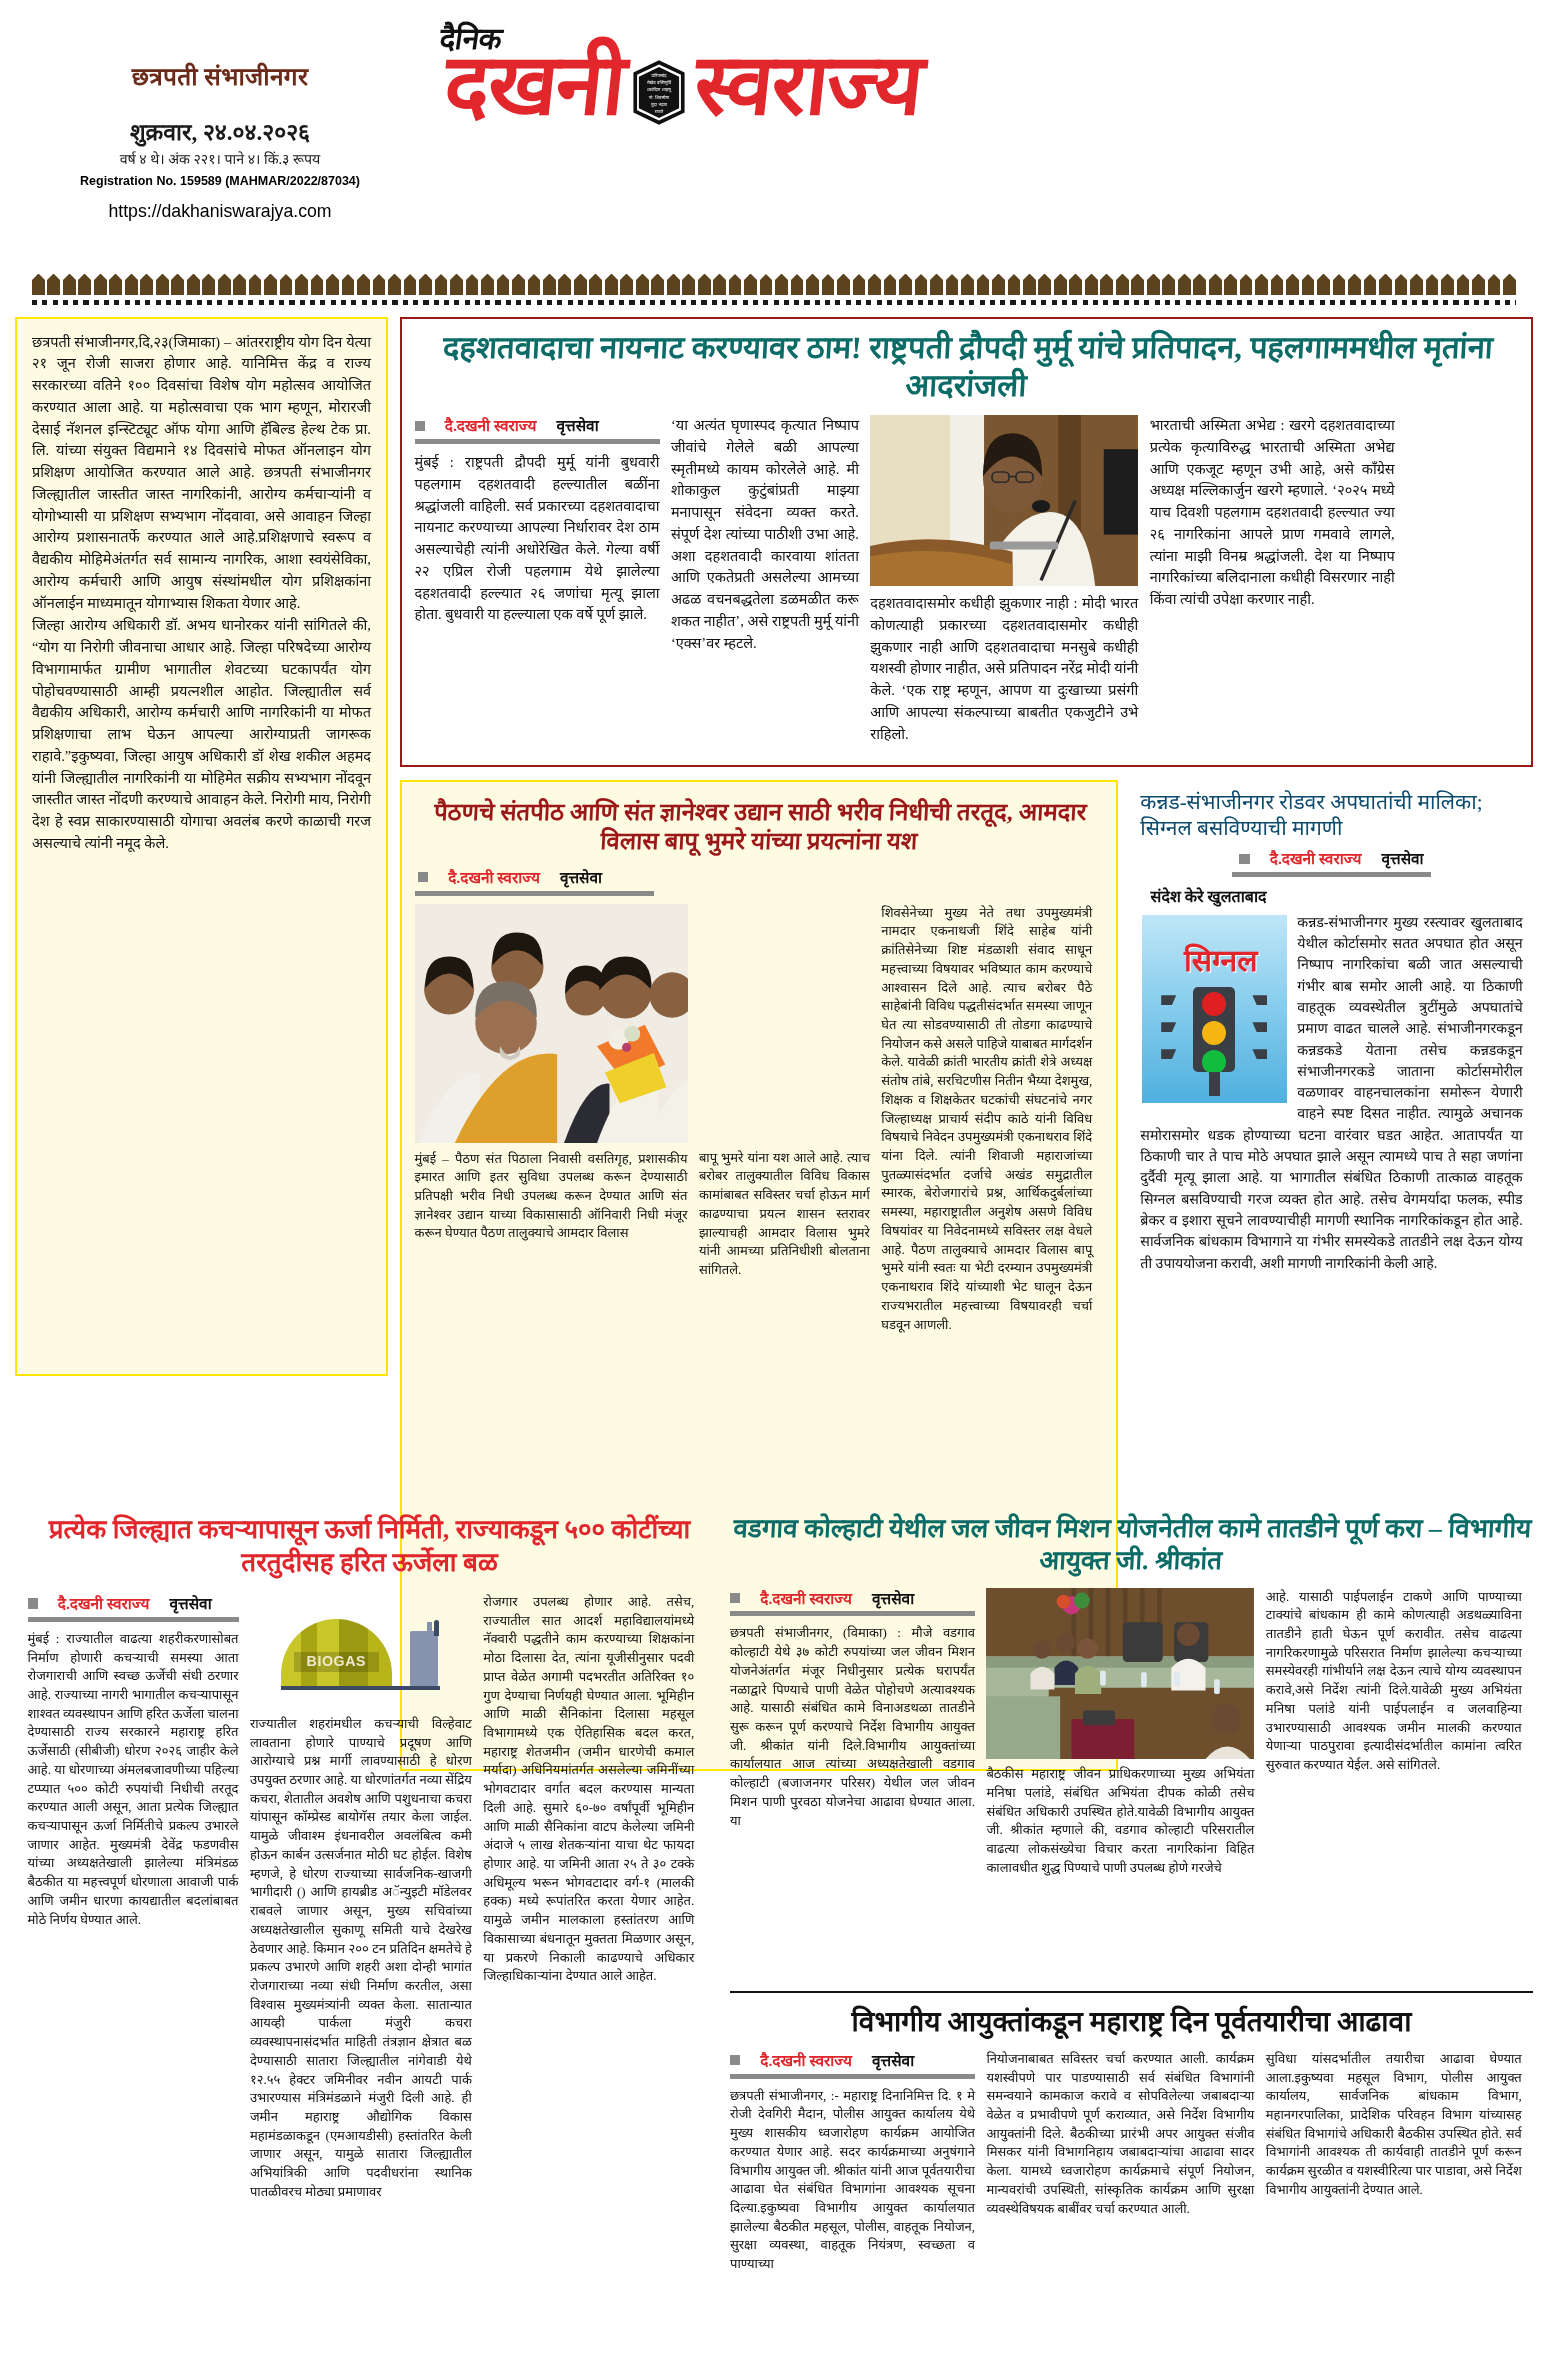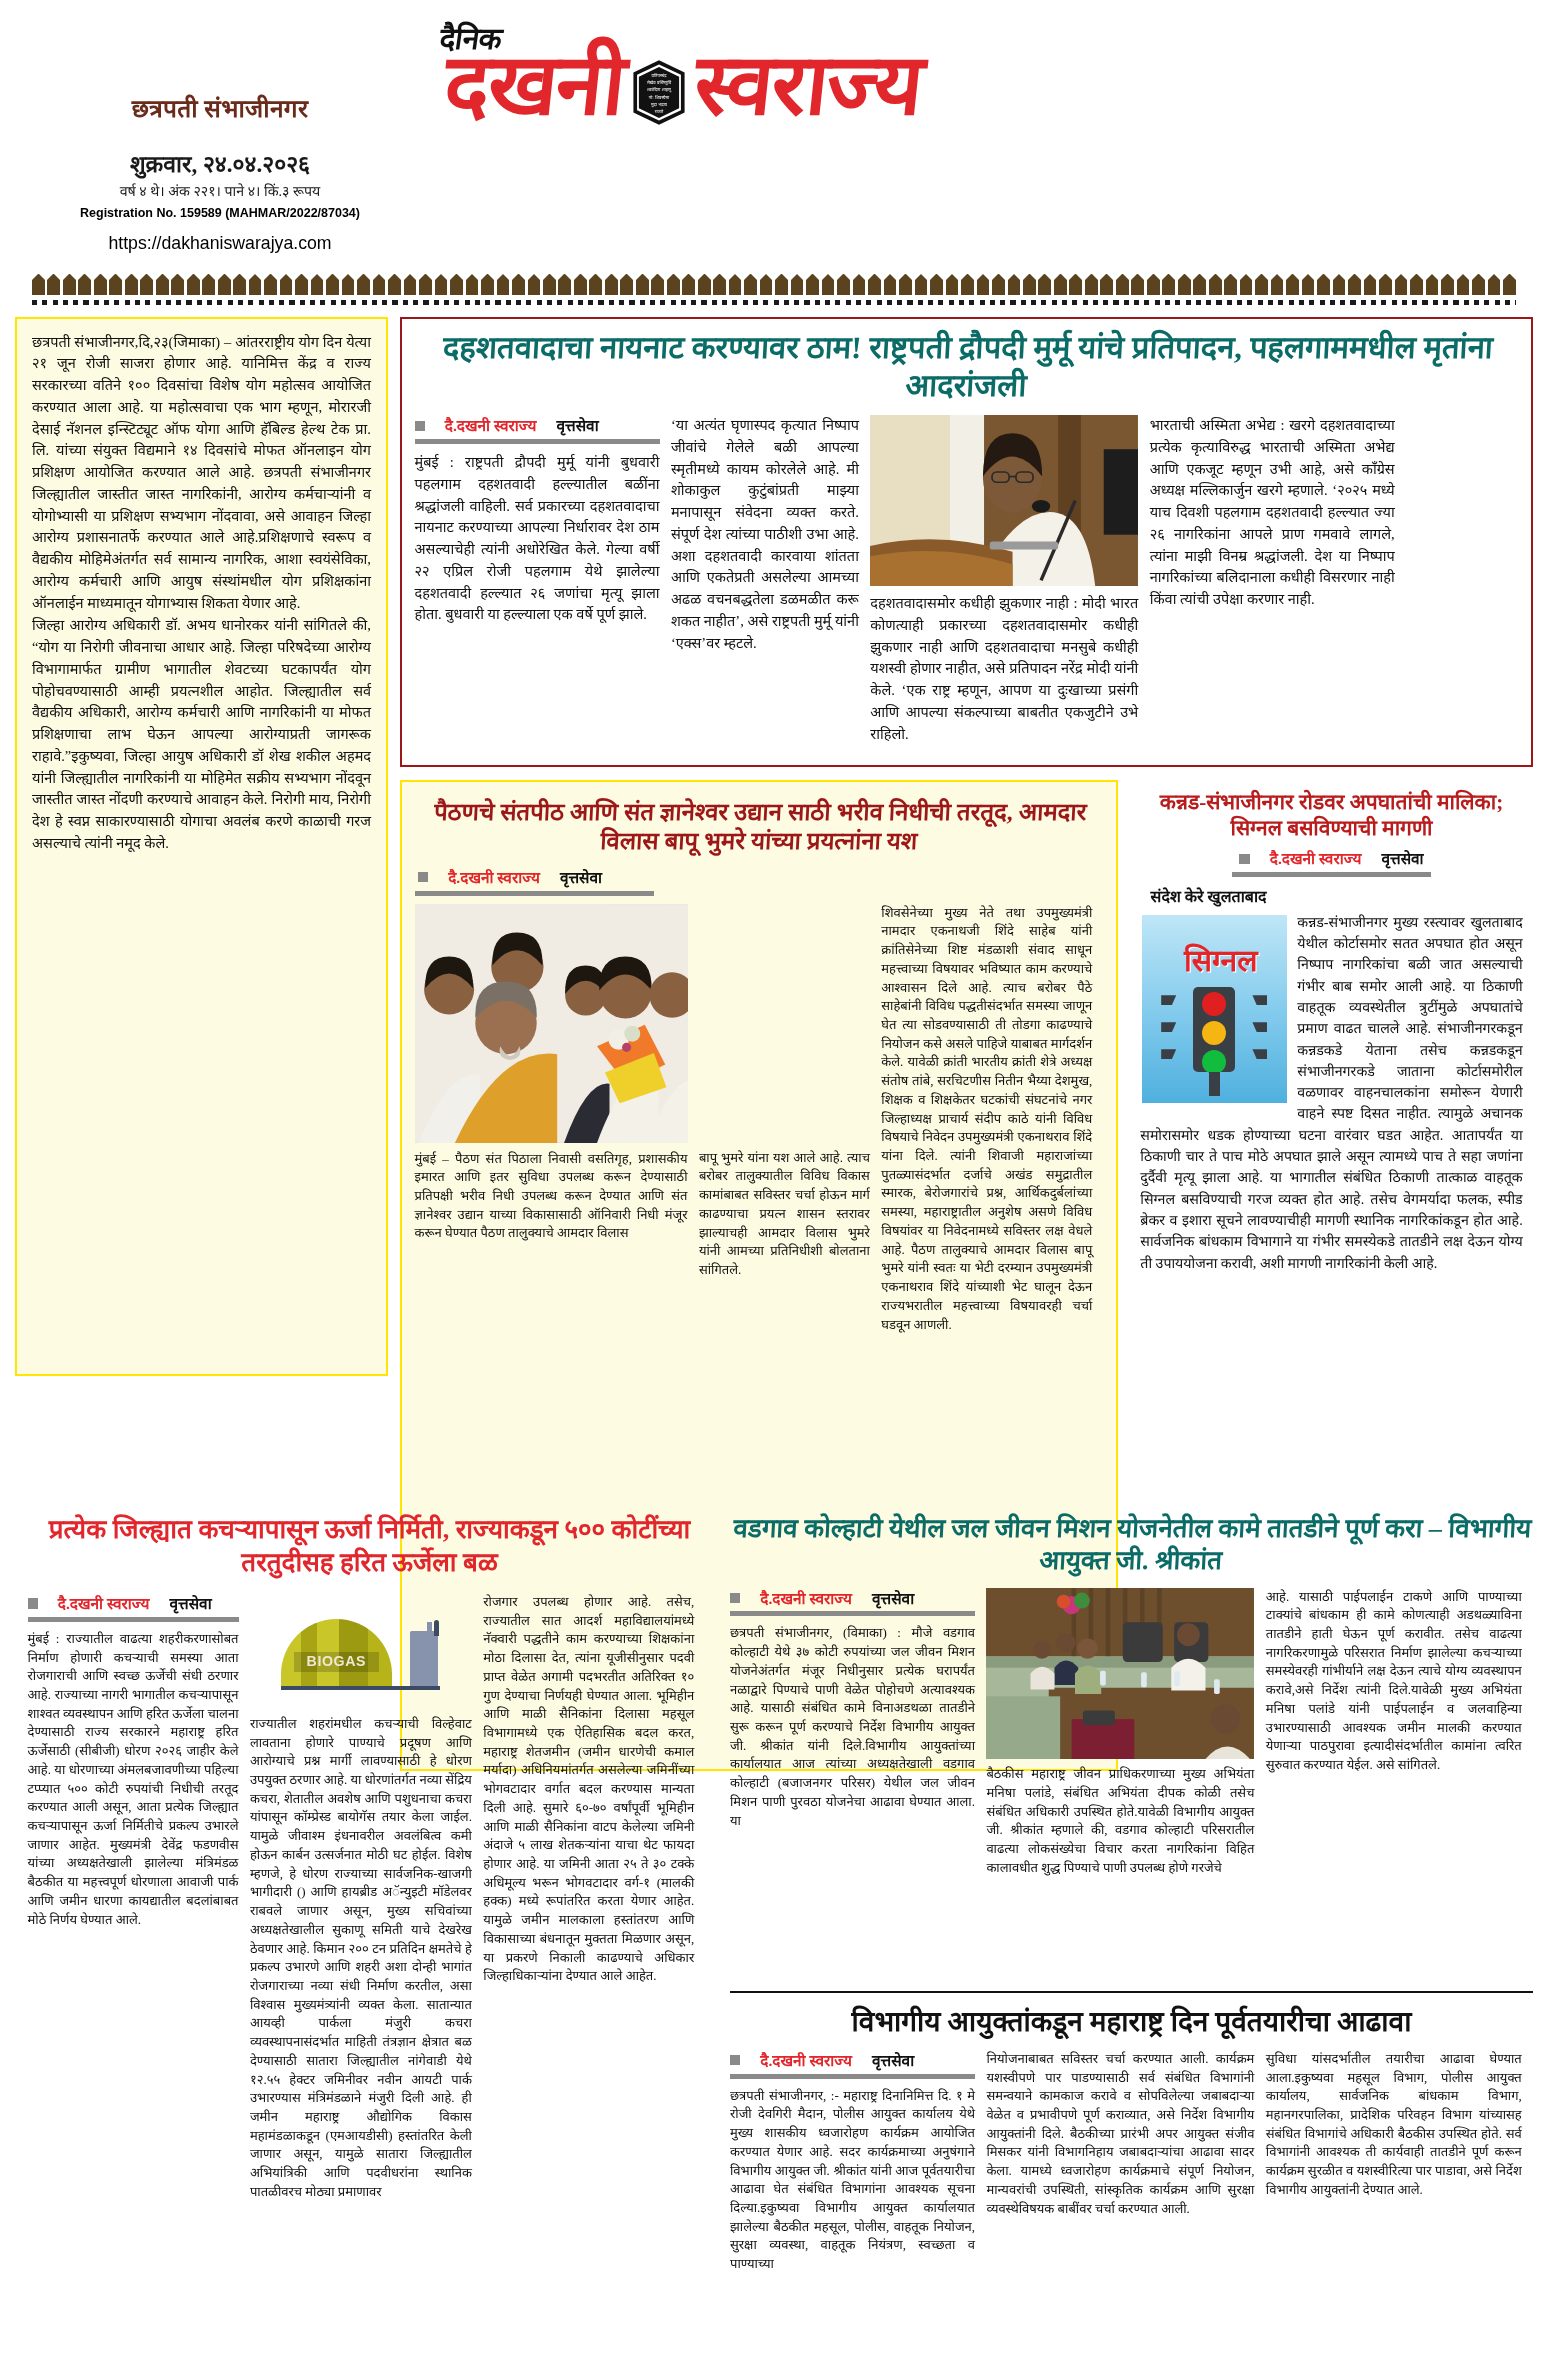--- a/index.html
+++ b/index.html
@@ -7,21 +7,21 @@
     width:1548px;height:2377px;
     background:#ffffff;
     font-family:"Liberation Serif","DejaVu Serif",serif;
     color:#111;
     position:relative;
     overflow:hidden;
   }
   
   .masthead{position:relative;height:259px;padding:0 32px;box-sizing:border-box;}
   .mh-grid{display:grid;grid-template-columns:376px 1fr 558px;height:100%;align-items:start;}
-  .mh-left{padding-top:91px;text-align:center;}
+  .mh-left{padding-top:59px;text-align:center;}
   .mh-city{color:#6b2b1a;font-size:24.5px;font-weight:bold;letter-spacing:0.3px;}
   .mh-date{color:#1a1a1a;font-size:23px;font-weight:bold;margin-top:23px;}
   .mh-issue{color:#1a1a1a;font-size:14.2px;font-weight:normal;margin-top:2px;}
   .mh-reg{color:#000;font-size:12.5px;font-weight:bold;margin-top:5.7px;font-family:"Liberation Sans",sans-serif;}
   .mh-url{color:#000;font-size:17.7px;margin-top:13.7px;font-family:"Liberation Sans",sans-serif;}
   .mh-center{position:relative;text-align:center;}
   .mh-dainik{position:absolute;left:32px;top:17px;font-size:30px;font-weight:bold;color:#111;
     transform:skewX(-8deg);letter-spacing:-0.6px;}
   .mh-title-row{display:flex;align-items:center;justify-content:center;margin-top:44px;position:relative;}
   .mh-big{font-size:85px;font-weight:bold;color:#e1262c;line-height:.9;letter-spacing:-1.7px;
@@ -45,21 +45,21 @@
   
   .page{position:absolute;left:15px;right:15px;top:317px;bottom:8px;}
   .cream{background:#fdfbe2;border:2.3px solid #ffe500;box-sizing:border-box;}
   .whitebox{background:#ffffff;border:2.3px solid #9c1717;box-sizing:border-box;}
   .box-yoga{position:absolute;left:0;top:0;width:373px;height:1059px;padding:12.5px 15px;}
   .box-main{position:absolute;left:385px;top:0;width:1133px;height:450px;padding:0;}
 
   .hl-red{color:#e1262c;font-weight:bold;text-align:center;line-height:1.28;}
   .hl-teal{color:#0b6b66;font-weight:bold;text-align:center;line-height:1.22;transform:skewX(-3deg);}
   .hl-dkred{color:#9c1717;font-weight:bold;text-align:center;line-height:1.22;transform:skewX(-3deg);}
-  .hl-orange{color:#b91c1c;font-weight:bold;text-align:center;line-height:1.22;}
+  .hl-orange{color:#0c4a6e;font-weight:normal;text-align:left;line-height:1.22;}
 
   .byline{display:flex;align-items:center;gap:20px;font-size:15.4px;font-weight:bold;margin:0 0 2.3px 0;}
   .byline .sq{width:10.3px;height:10.3px;background:#8a8a8a;flex:0 0 auto;}
   .byline .red{color:#e1262c;}
   .byline .blk{color:#111;}
   .byrule{height:5.1px;background:#8a8a8a;margin:2.8px 0 8px 0;}
 
   .body-t{font-size:14.5px;line-height:1.5;text-align:justify;color:#111;
     font-family:"Liberation Serif",serif;}
   .body-t p{margin:0 0 1.1px 0;}

